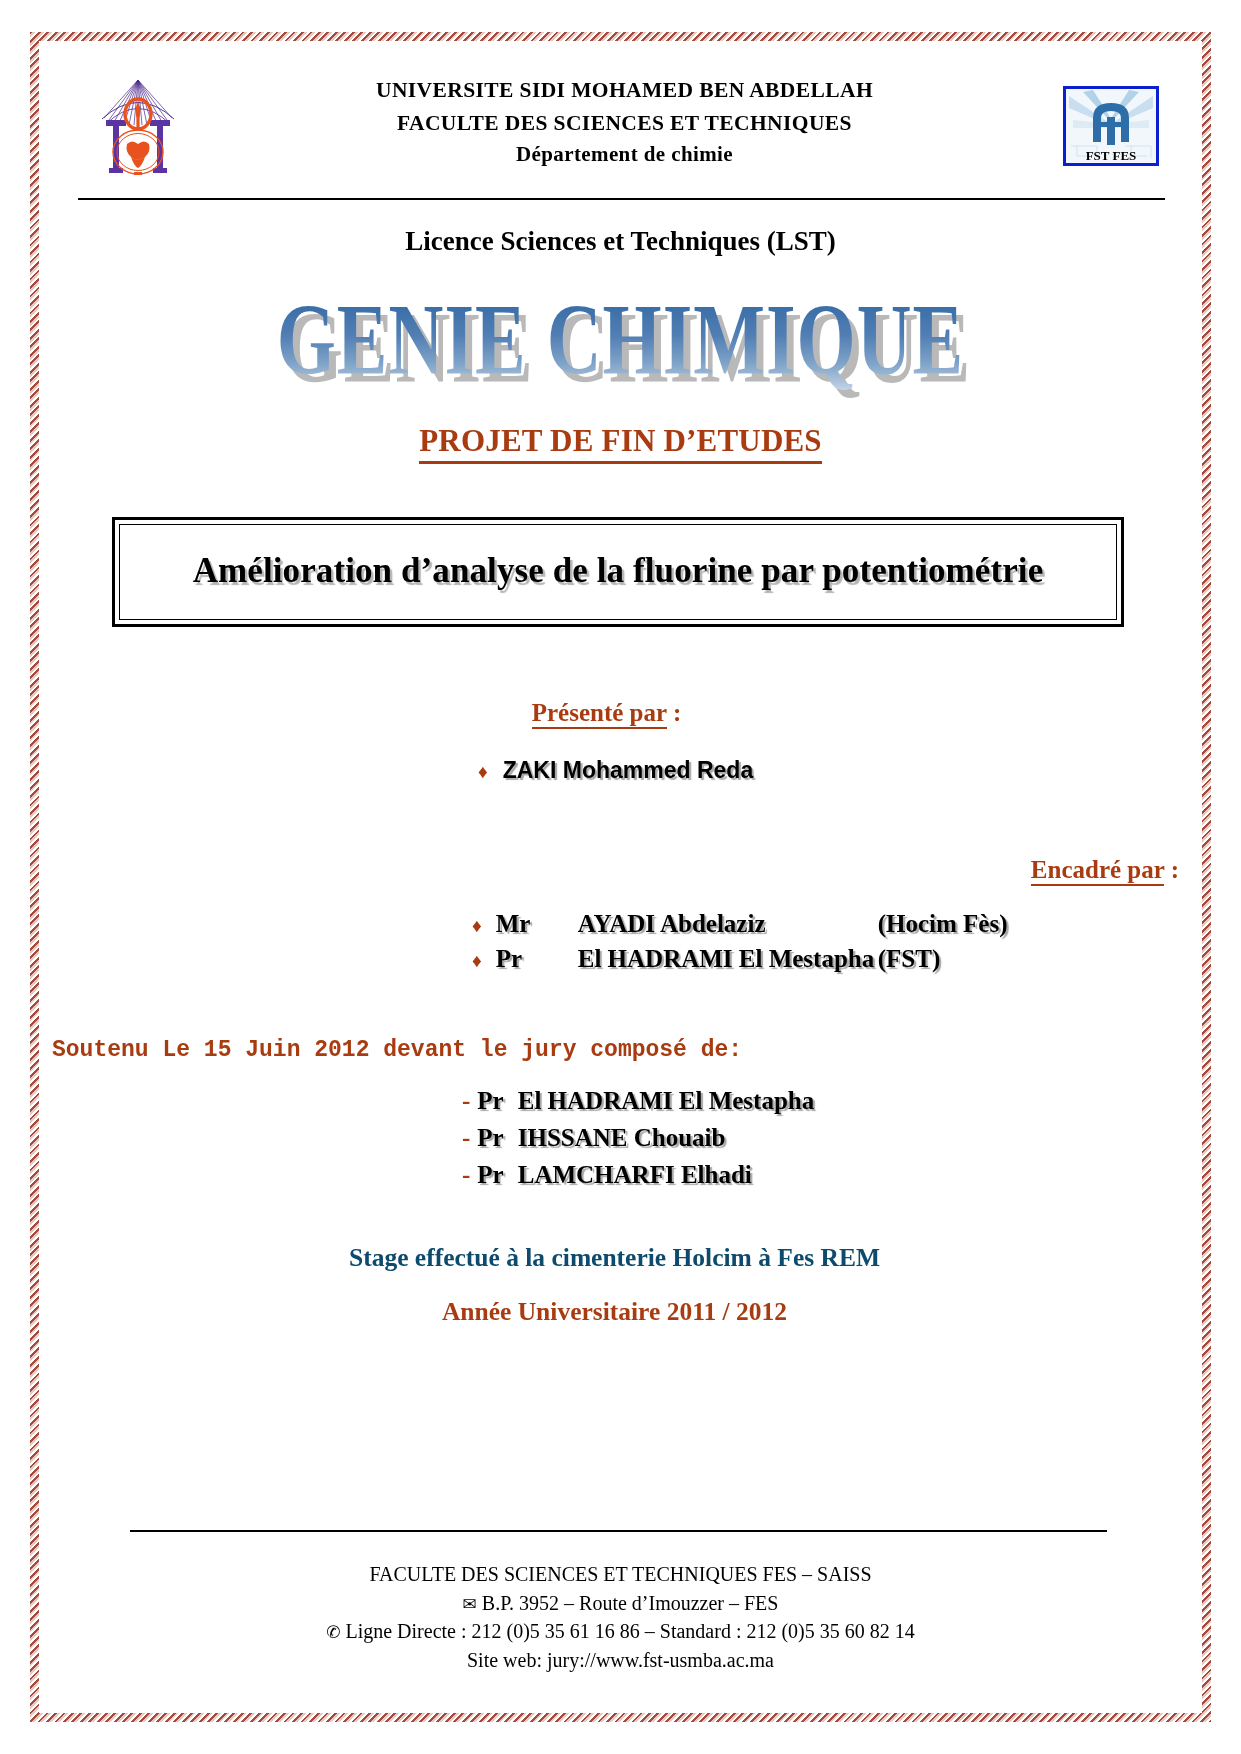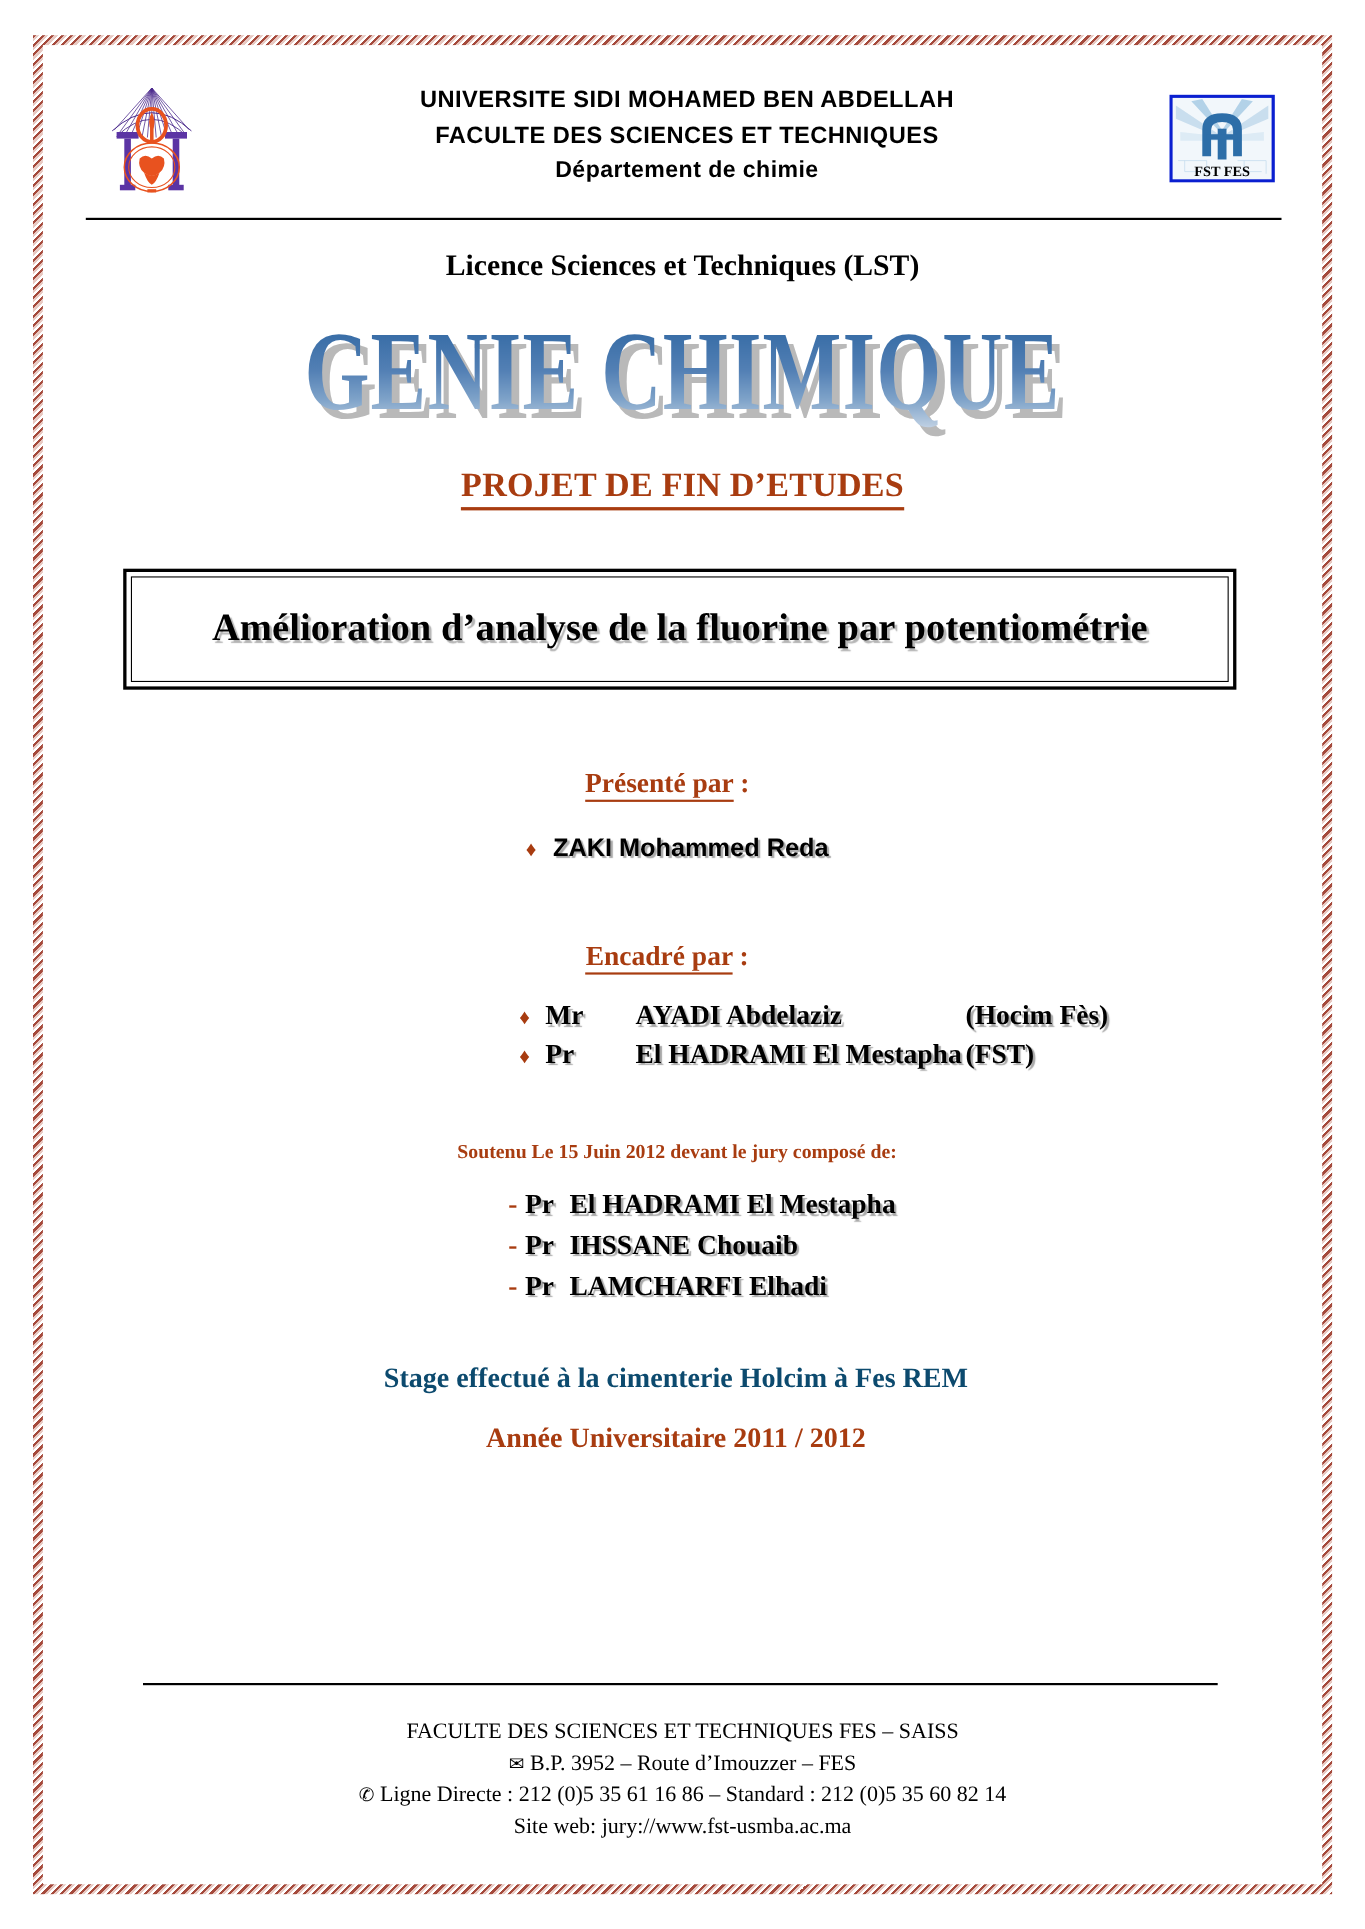--- a/index.html
+++ b/index.html
@@ -62,21 +62,21 @@
 
   .usmba-logo { width: 108px; height: 120px; flex: 0 0 108px; }
 
   .header-titles {
     flex: 1 1 auto;
     text-align: center;
     padding-top: 12px;
     margin-left: -6px;
   }
   .header-titles .line {
-    font-family: Liberation Sans, sans-serif;
+    font-family: Liberation Serif, serif;
     font-weight: bold;
     font-size: 21.5px;
     letter-spacing: 0.4px;
     color: #000000;
     line-height: 1.52;
     white-space: nowrap;
   }
   .header-titles .line.l3 { font-size: 21px; }
 
   .fst-logo {
@@ -216,21 +216,21 @@
   .bullet-row .nm {
     font-family: "Liberation Sans", sans-serif;
     font-weight: bold;
     font-size: 23px;
     color: #000;
     text-shadow: 2.2px 2.2px 1px rgba(110,110,110,0.6);
   }
 
   .presenter-row { padding-left: 416px; }
 
-  .encadre-label { margin-top: 72px; margin-left: -28px; }
+  .encadre-label { margin-top: 72px; margin-left: -28px; text-align: right; }
 
   .sup-list { margin-top: 26px; padding-left: 410px; }
   .sup-row {
     display: flex;
     align-items: baseline;
     margin-bottom: 7px;
   }
   .sup-row .dia {
     color: #a83c10;
     font-size: 19px;
@@ -258,26 +258,26 @@
   .sup-row .aff {
     font-family: "Liberation Serif", serif;
     font-weight: bold;
     font-size: 25px;
     color: #000;
     text-shadow: 2.2px 2.2px 1px rgba(110,110,110,0.6);
   }
 
   
   .jury-head {
-    text-align: center;
+    text-align: left;
     margin-top: 64px;
     margin-left: -10px;
-    font-family: Liberation Serif, serif;
-    font-weight: bold;
-    font-size: 18px;
+    font-family: Liberation Mono, monospace;
+    font-weight: bold;
+    font-size: 23px;
     color: #a83c10;
   }
 
   .jury-list { margin-top: 24px; padding-left: 400px; }
   .jury-row {
     display: flex;
     align-items: baseline;
     margin-bottom: 9px;
   }
   .jury-row .dash {

